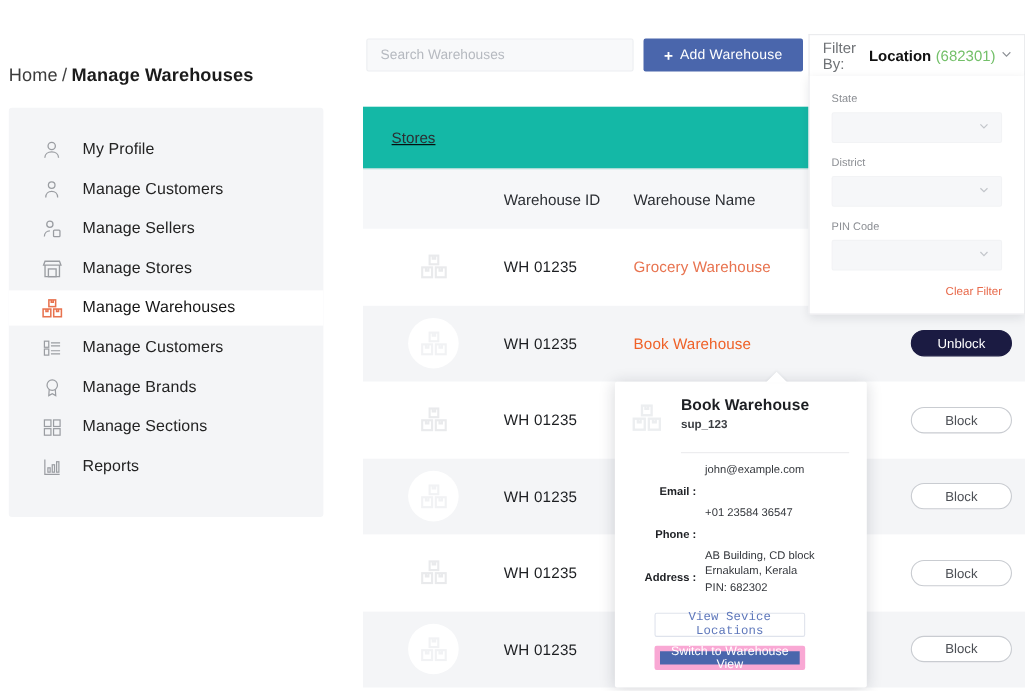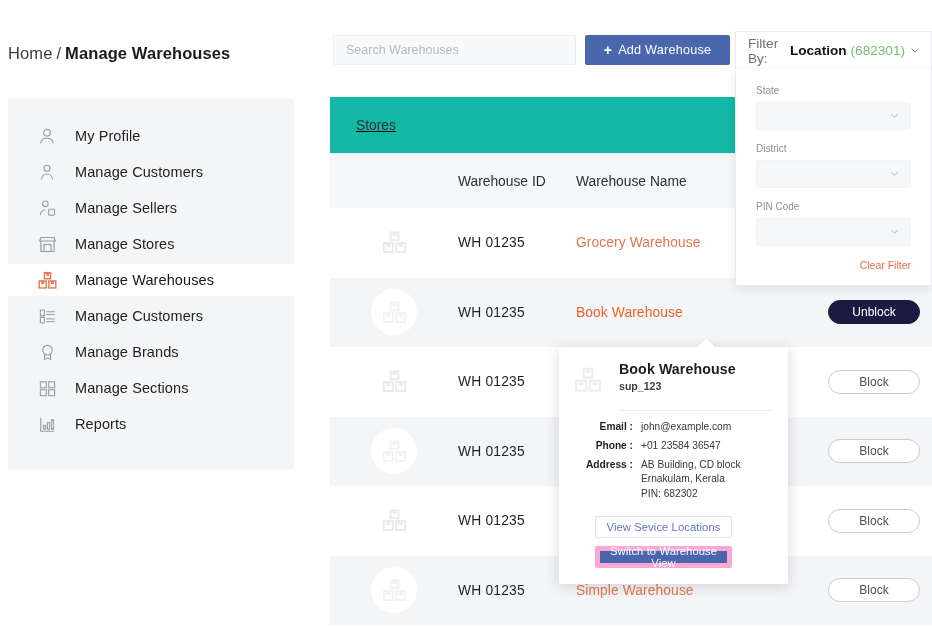--- a/index.html
+++ b/index.html
@@ -6,21 +6,21 @@
   html, body {
     width: 932px; height: 628px;
     background: #ffffff;
     font-family: "Liberation Sans", sans-serif;
     overflow: hidden;
   }
   .page { position: relative; width: 932px; height: 628px; background:#fff; }
 
   
   .breadcrumb {
-    position: absolute; left: 8px; top: 44px;
+    position: absolute; left: 8px; top: 60px;
     font-size: 16.5px; color: #3d3d3d; letter-spacing: .1px;
     display: flex; align-items: baseline; gap: 4px;
   }
   .breadcrumb .crumb-sep { color:#3d3d3d; }
   .breadcrumb .crumb-current { color:#1b1b1b; font-weight:700; }
 
   
   .sidebar {
     position: absolute; left: 8px; top: 98px;
     width: 286px; height: 372px;
@@ -165,29 +165,29 @@
     z-index: 31;
     filter: drop-shadow(0 -1px 1px rgba(25,30,50,.06));
   }
   .pop-head { display:flex; gap:12px; align-items:flex-start; }
   .pop-icon { width:34px; flex:0 0 34px; padding-top:4px; }
   .pop-title { font-size:14.2px; color:#1c1e22; font-weight:700; letter-spacing:.1px; }
   .pop-sub { font-size:10.6px; color:#3a3d42; font-weight:700; margin-top:3px; }
   .pop-div { height:1px; background:#ececee; margin: 11px 0 9px 46px; }
   .pop-rows { padding-left: 10px; }
   .pop-row { display:flex; font-size:10.2px; line-height:1.45; margin-bottom:4px; }
-  .pop-row .k { color:#1e2024; font-weight:700; width:58px; flex:0 0 58px; text-align:right; padding-right:8px; }
+  .pop-row .k { color:#1e2024; font-weight:700; width:58px; flex:0 0 58px; text-align:right; padding-right:8px;margin-top:20px; }
   .pop-row .v { color:#34373c; }
   .pop-btns { margin-top: 14px; padding-left: 22px; }
   .pop-btn {
     width: 137px; height: 22px; font-size:11.2px; border-radius:2px; cursor:pointer;
     display:flex; align-items:center; justify-content:center; letter-spacing:.1px;
     font-family:"Liberation Sans", sans-serif;
   }
-  .pop-btn.ghost { background:#fff; color:#5f78bb; border:1px solid #dfe3ec; }
+  .pop-btn.ghost { background:#fff; color:#5f78bb; border:1px solid #dfe3ec;font-family:Liberation Mono, monospace; }
   .pop-btn.solid { background:#4a66ac; color:#fff; border:5px solid #f9a8d4; margin-top:8px; }
 </style>
 </head>
 <body>
 
 <div class="page">
 
   <div class="breadcrumb">
     <span>Home</span>
     <span class="crumb-sep">/</span>

